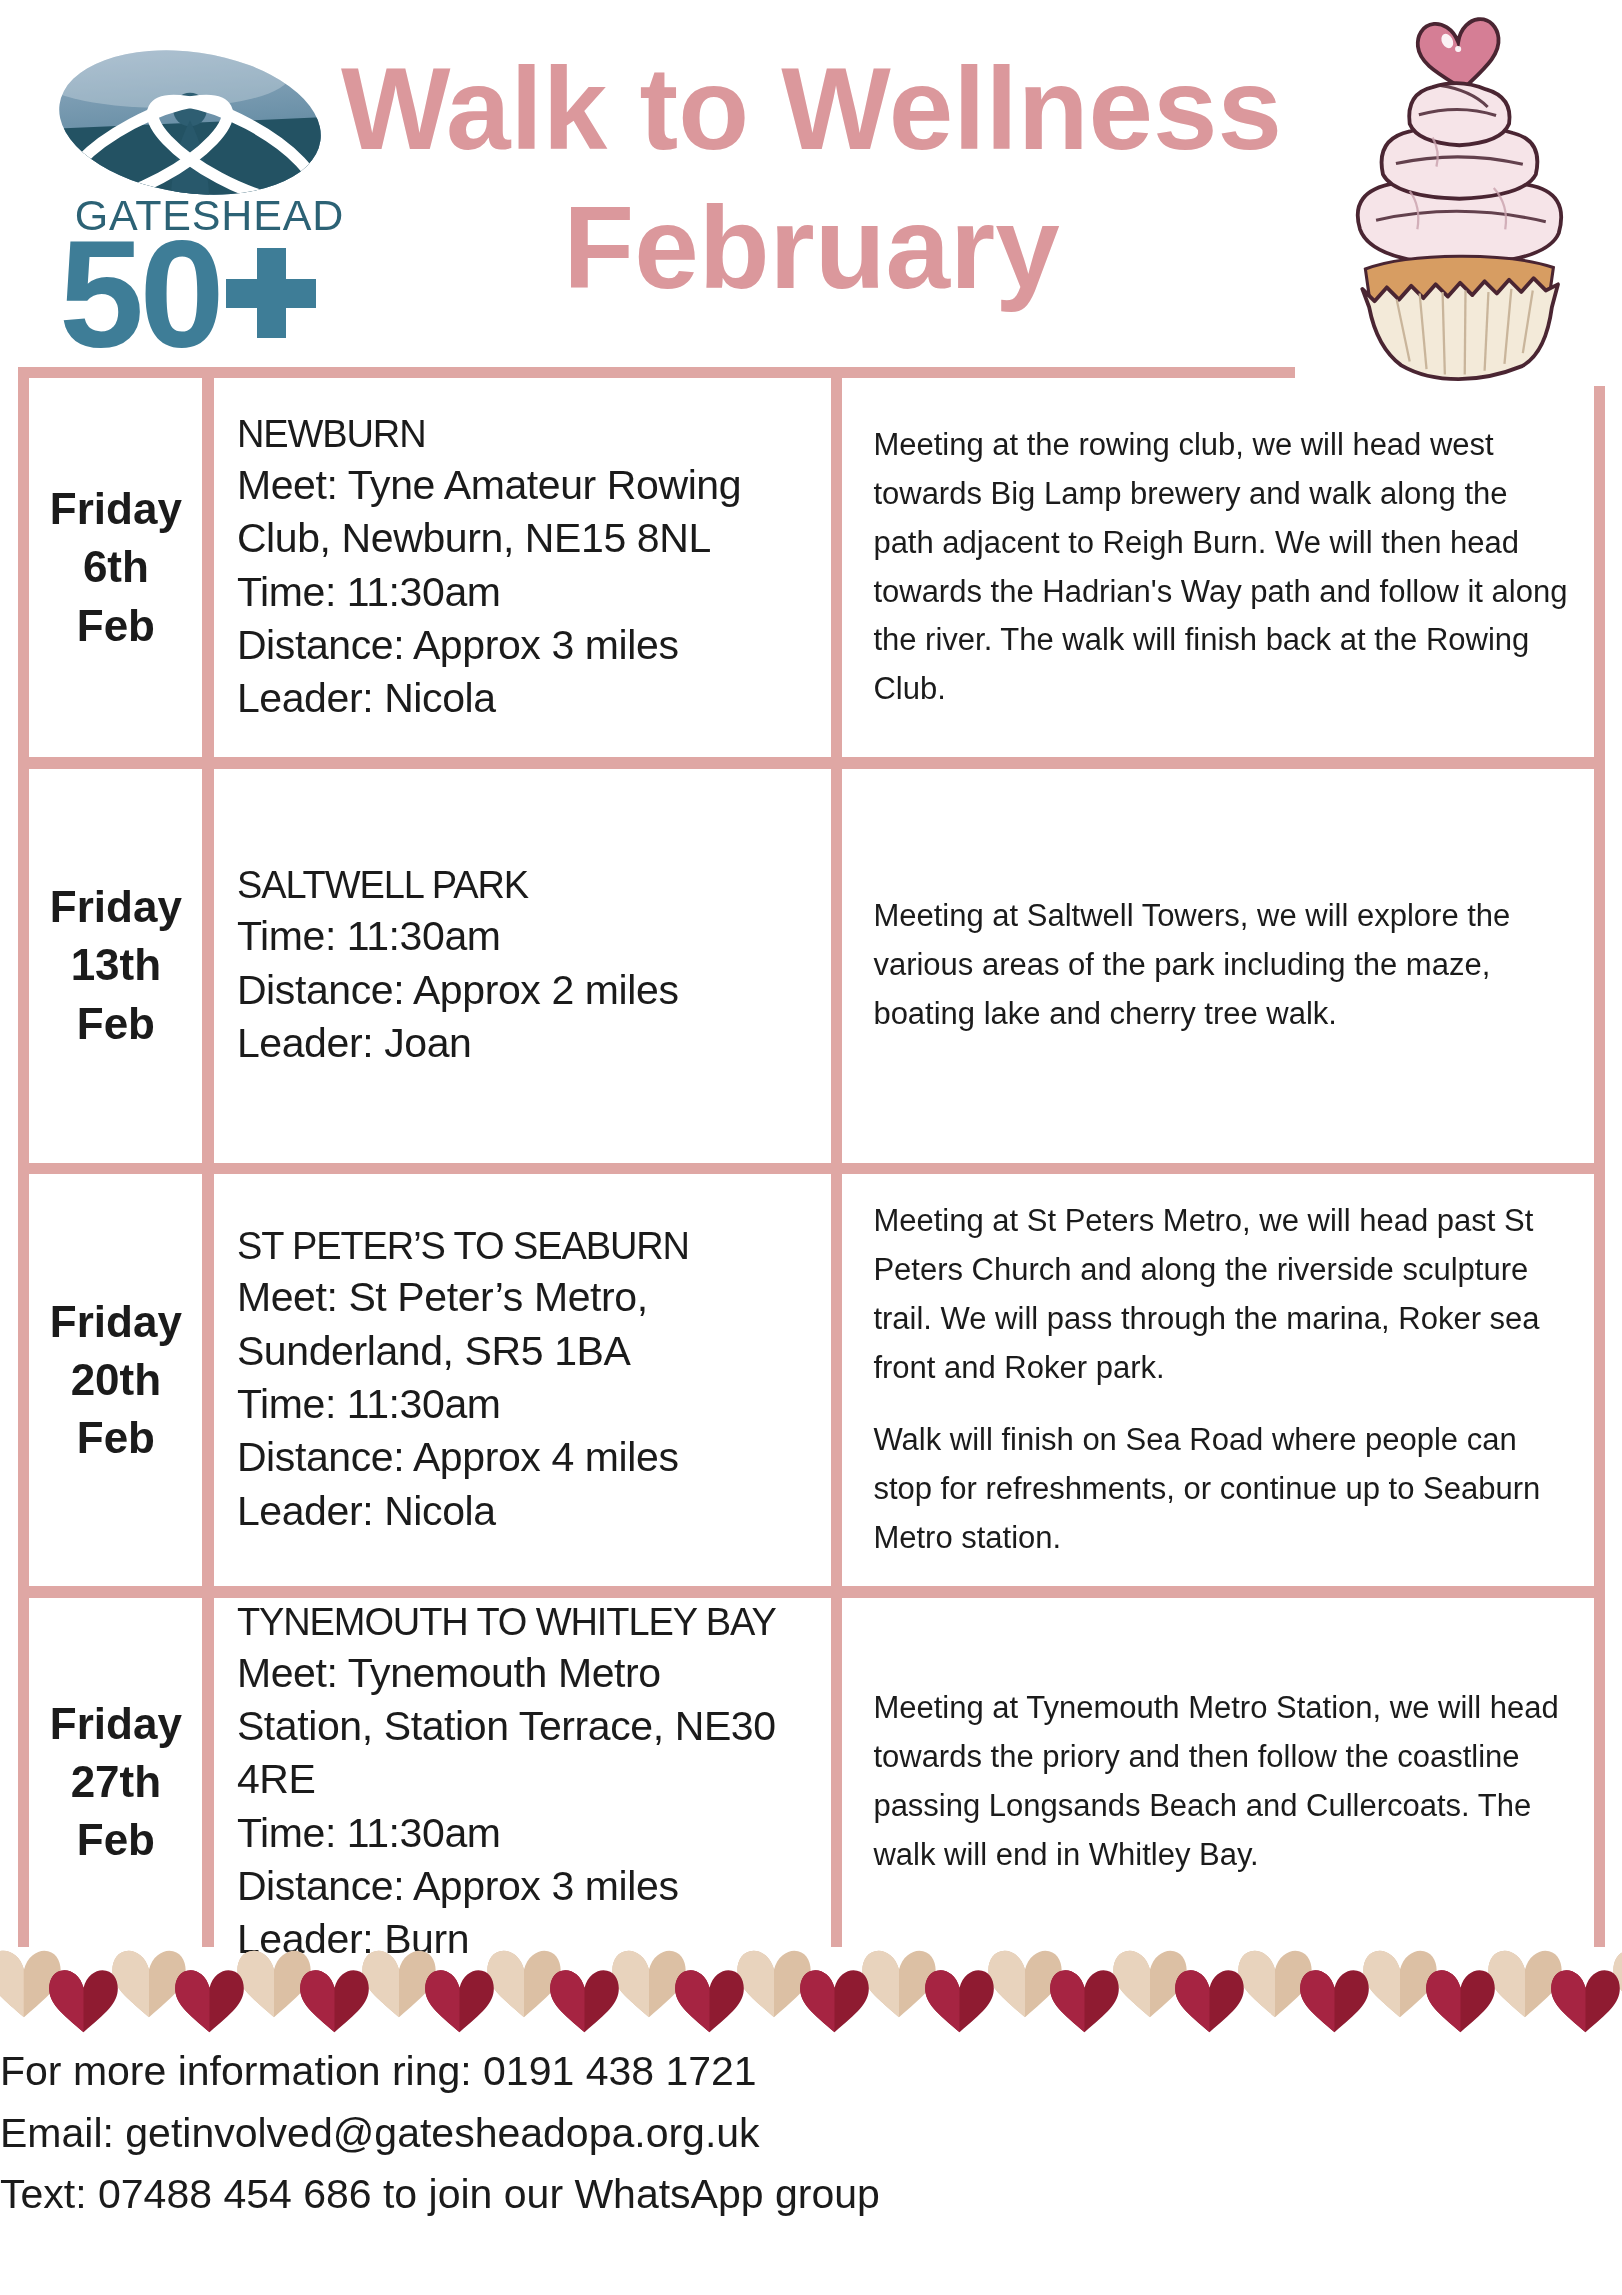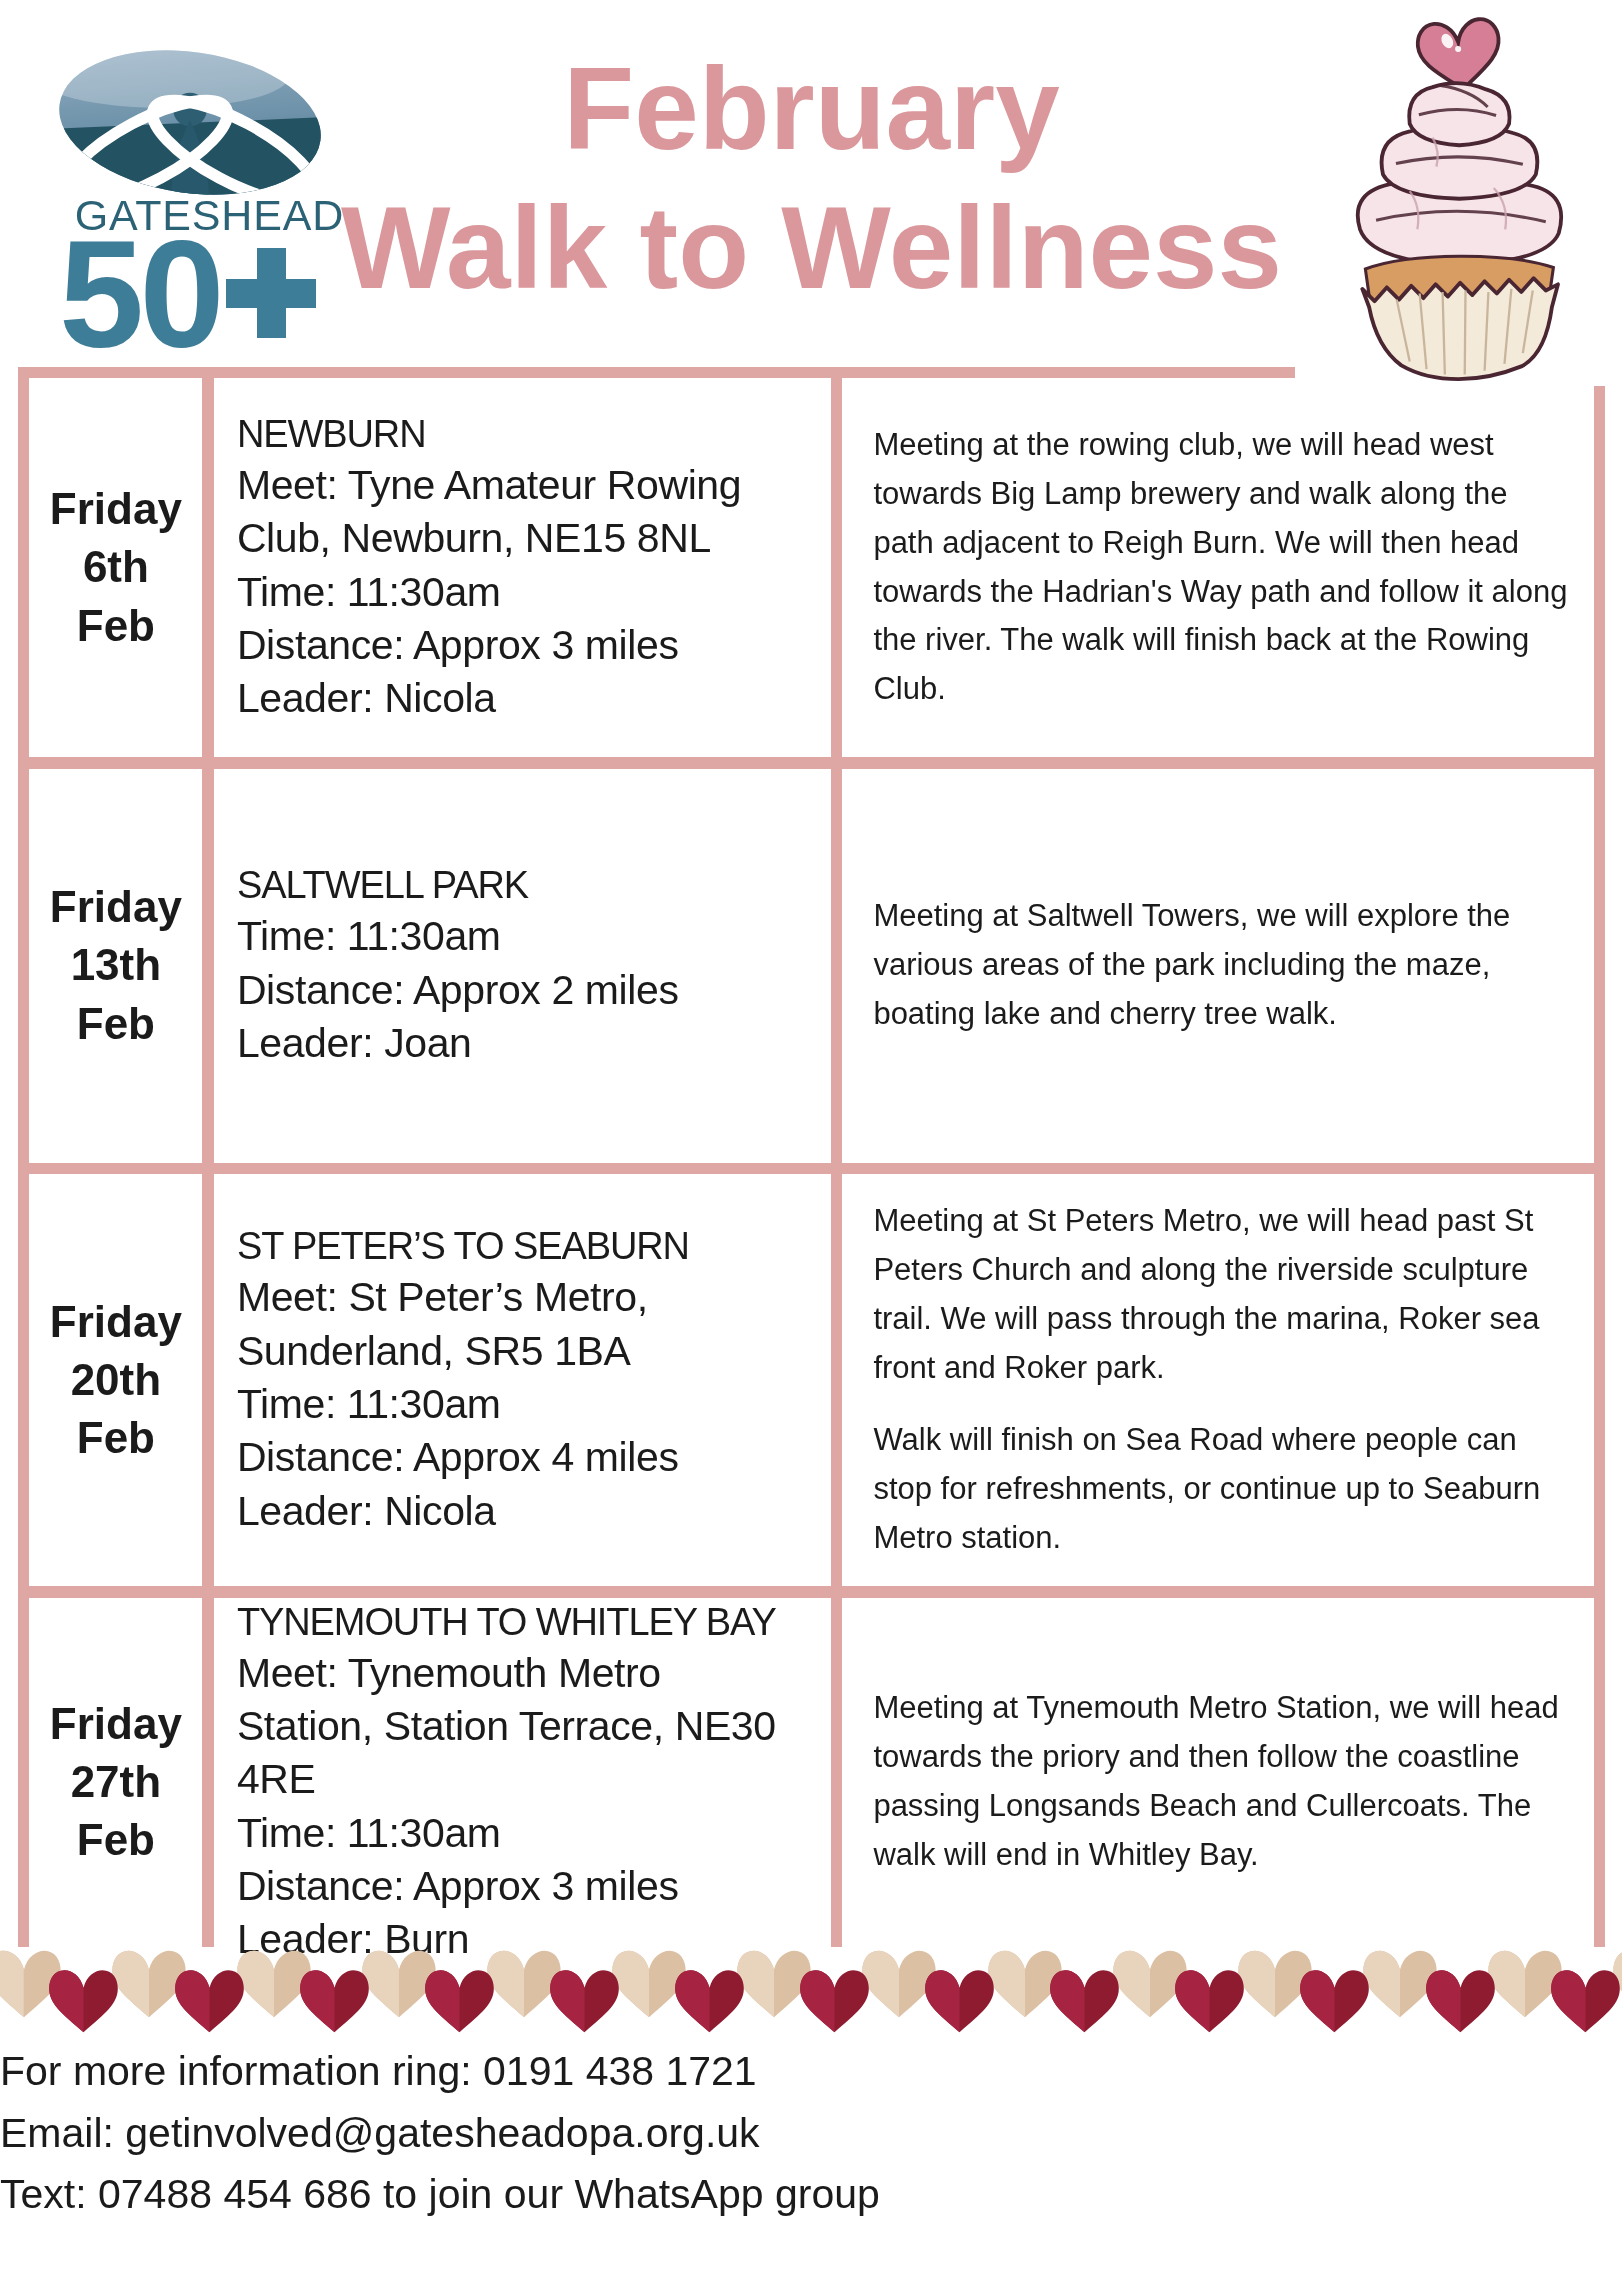--- a/index.html
+++ b/index.html
@@ -68,22 +68,22 @@
       <circle cx="175" cy="78" r="22" fill="#2e5e72"></circle>
       <path d="M175 92 C162 118 152 150 150 190 L200 190 C198 150 188 118 175 92 Z" fill="#28586b"></path>
       <ellipse cx="118" cy="132" rx="118" ry="40" transform="rotate(-28 118 132)" fill="none" stroke="#ffffff" stroke-width="15"></ellipse>
       <ellipse cx="232" cy="132" rx="118" ry="40" transform="rotate(28 232 132)" fill="none" stroke="#ffffff" stroke-width="15"></ellipse>
     </g>
   </svg>
   <div class="logo-org">GATESHEAD</div>
   <div class="logo-tagline"><span id="tagline-num">50</span><span class="plus-icon"><i class="h"></i><i class="v"></i></span></div>
 
   <div class="page-title">
+    <div>Walk to Wellness</div>
     <div>February</div>
-    <div>Walk to Wellness</div>
   </div>
 
   <div class="cupcake-wrap">
     <svg viewBox="0 0 429 505" width="328" height="386" aria-hidden="true">
 
       <g transform="rotate(-6 215 70)">
         <path d="M215 55 C210 36 196 28 186 28 C170 28 162 42 162 55 C162 78 185 93 215 117 C245 93 268 78 268 55 C268 42 260 28 244 28 C234 28 220 36 215 55 Z" fill="#d57e95" stroke="#4a2532" stroke-width="5"></path>
         <ellipse cx="201" cy="52" rx="7" ry="10" transform="rotate(-22 201 52)" fill="#ffffff" opacity="0.9"></ellipse>
         <circle cx="214" cy="64" r="4" fill="#ffffff" opacity="0.9"></circle>
       </g>

